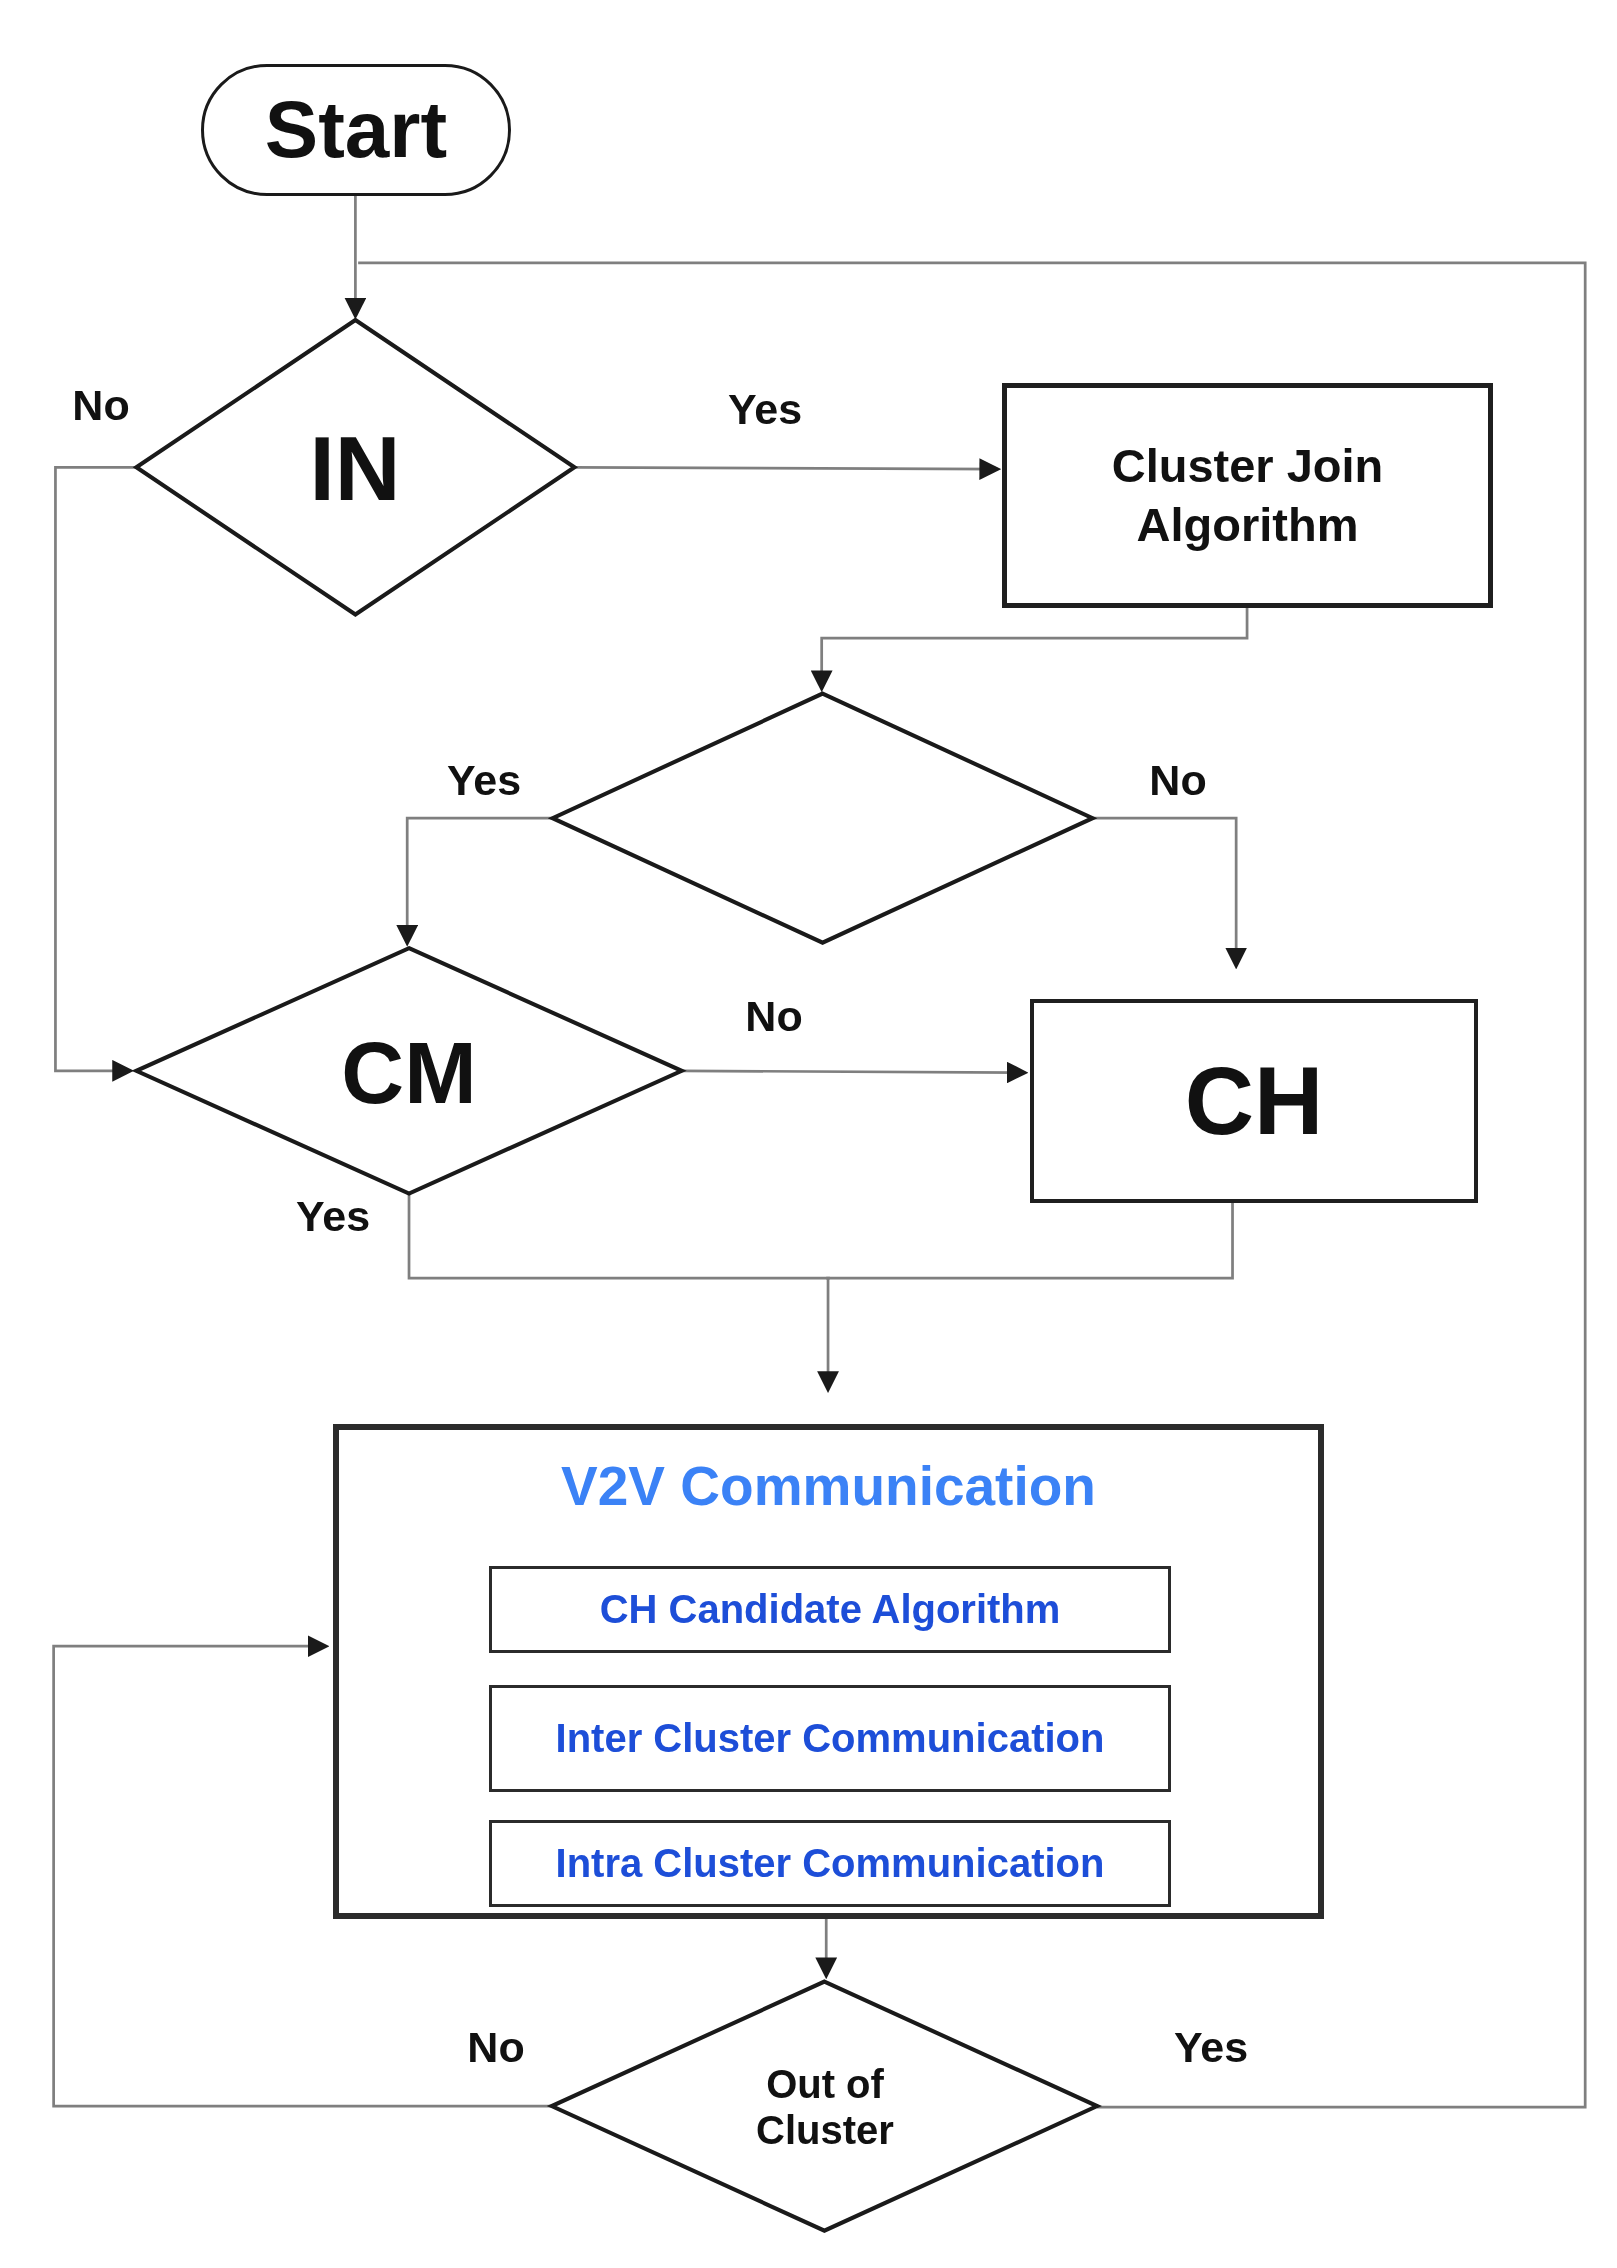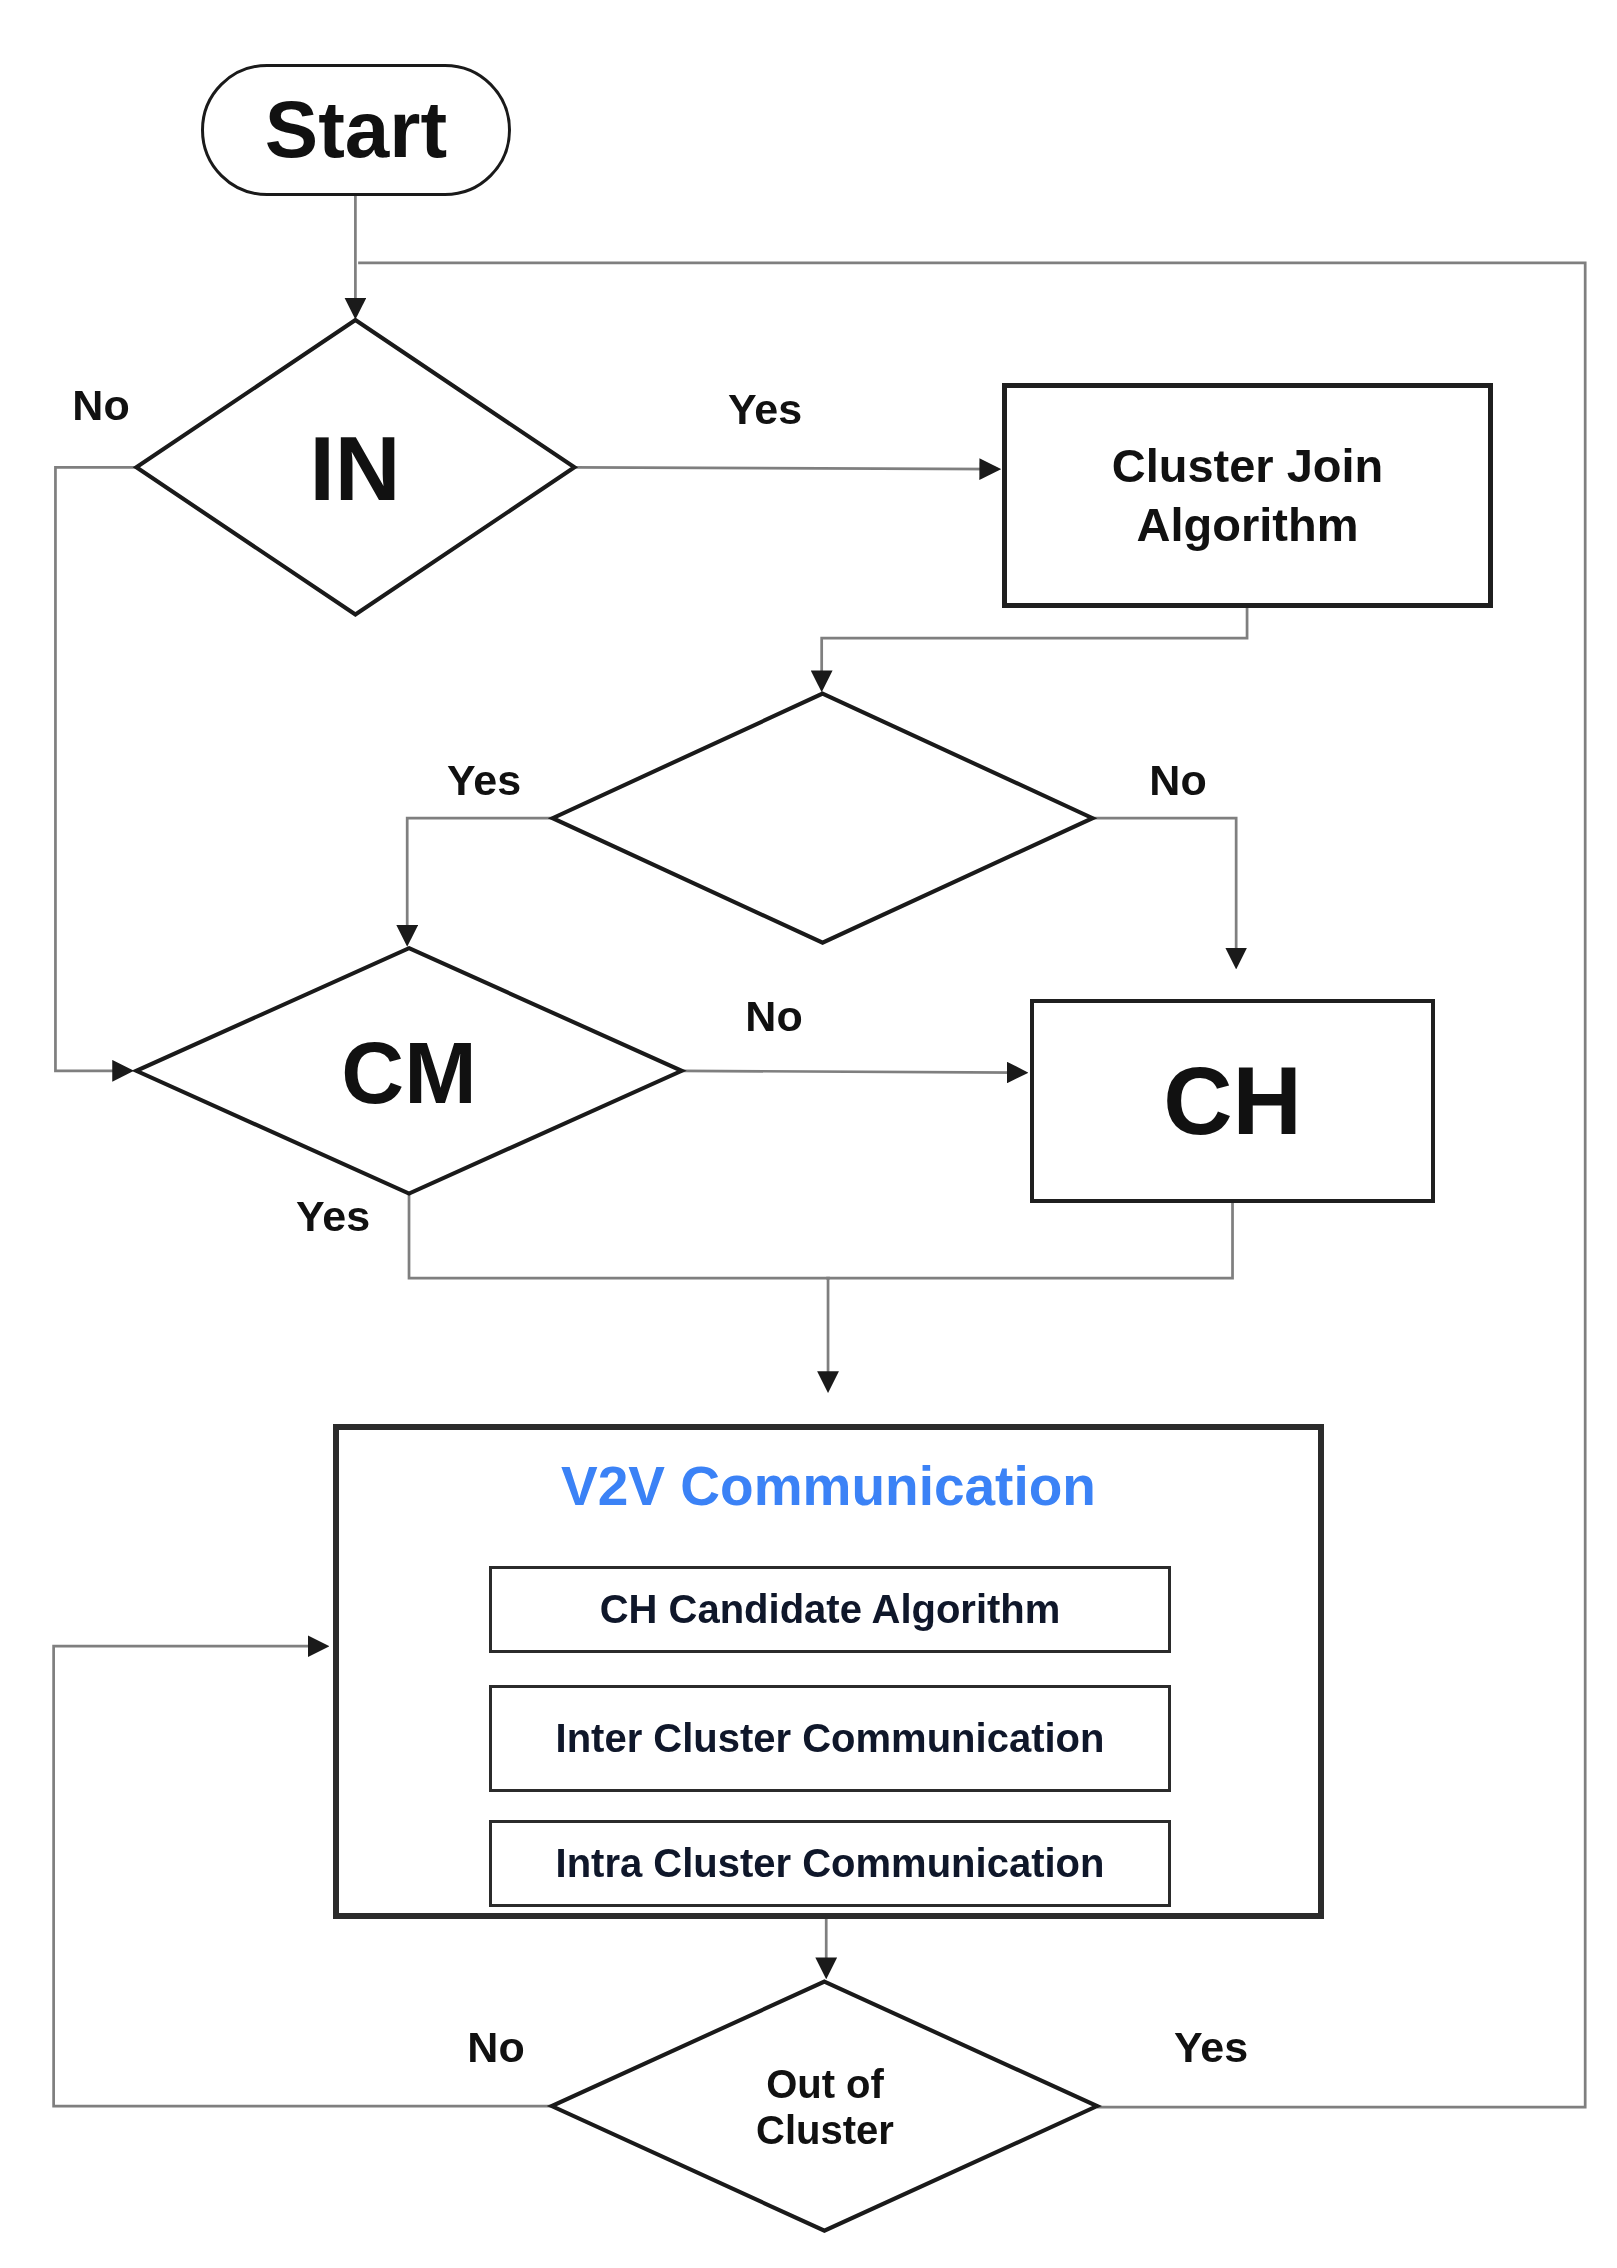--- a/index.html
+++ b/index.html
@@ -5,21 +5,21 @@
   html,body{margin:0;padding:0;background:#ffffff;}
   body{width:1617px;height:2268px;position:relative;font-family:"Liberation Sans",sans-serif;}
   .canvas{position:absolute;left:0;top:0;width:1617px;height:2268px;background:#ffffff;overflow:hidden;}
   .canvas svg{position:absolute;left:0;top:0;width:100%;height:100%;}
   .node{position:absolute;box-sizing:border-box;display:flex;align-items:center;justify-content:center;
         text-align:center;color:#111111;font-weight:bold;background:#ffffff;margin-top:28px;}
   .terminator{border:3.6px solid #1a1a1a;border-radius:67px;font-size:80px;}
   .process{border:5.5px solid #1f1f1f;}
   .container-box{border:6.4px solid #2b2b2b;background:#ffffff;}
   .sub-box{position:absolute;box-sizing:border-box;border:3.6px solid #2b2b2b;display:flex;align-items:center;
-           justify-content:center;font-weight:bold;color:#0f172a;font-size:40px;background:#ffffff;}
+           justify-content:center;font-weight:bold;color:#1d4ed8;font-size:40px;background:#ffffff;}
   .v2v-title{position:absolute;left:0;right:0;top:23.6px;text-align:center;font-weight:bold;font-size:55px;color:#3b82f6;}
   .center-label{position:absolute;transform:translate(-50%,-50%);font-weight:bold;color:#111111;
                 text-align:center;white-space:nowrap;}
   .diamond-label{white-space:normal;line-height:1.15;}
   .edge-label{font-size:43px;margin-left:12px;}
 </style>
 </head>
 <body>
 
 <div class="canvas">
@@ -52,21 +52,21 @@
   </svg>
 
   <div class="node terminator" style="left:201px;top:36px;width:310px;height:132px;">
       <span>Start</span>
     </div>
 
   <div class="node process" style="left:1002px;top:355px;width:491px;height:225px;font-size:47px;line-height:1.25;padding:0 55px;">
       <span>Cluster Join Algorithm</span>
     </div>
 
-  <div class="node process" style="left:1030px;top:971px;width:405px;height:204px;font-size:96px;border-width:4.5px;">
+  <div class="node process" style="left:1030px;top:971px;width:448px;height:204px;font-size:96px;border-width:4.5px;">
       <span>CH</span>
     </div>
 
   <div class="node container-box" style="left:333px;top:1396px;width:991px;height:495px;">
     <div class="v2v-title">V2V Communication</div>
     <div class="sub-box" style="left:150px;top:136px;width:682px;height:87px;">
         <span>CH Candidate Algorithm</span>
       </div>
     <div class="sub-box" style="left:150px;top:255px;width:682px;height:107px;">
         <span>Inter Cluster Communication</span>

